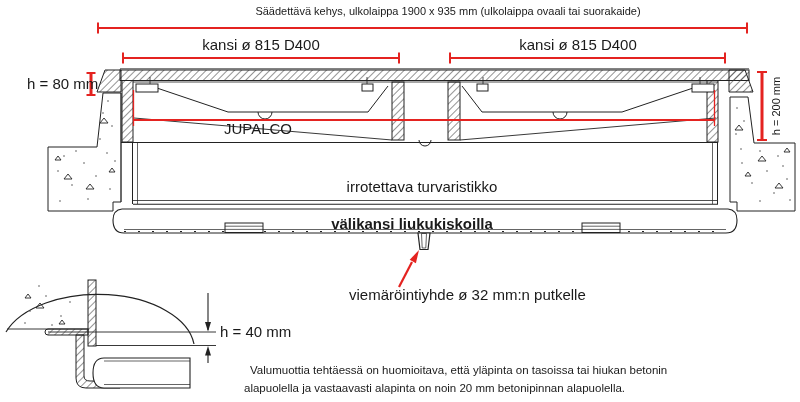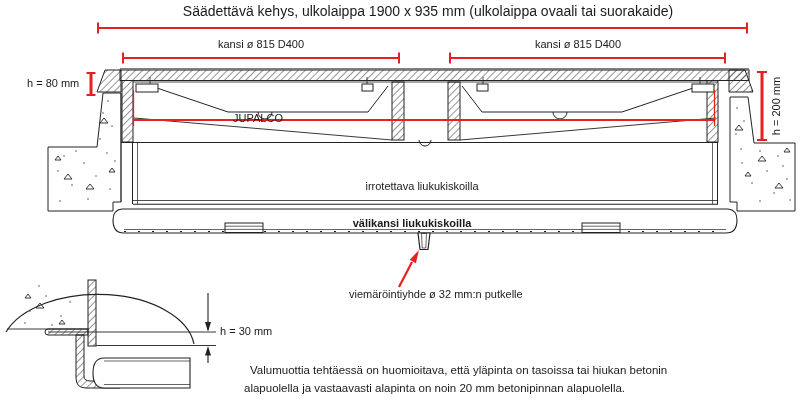--- a/index.html
+++ b/index.html
@@ -1,21 +1,21 @@
 <!DOCTYPE html>
 <html><head>
 <meta charset="utf-8">
 <style>
   html,body{margin:0;padding:0;background:#fff;}
   .stage{position:relative;width:800px;height:402px;background:#ffffff;overflow:hidden;
          font-family:"Liberation Sans",sans-serif;color:#1a1a1a;}
   .stage svg{position:absolute;left:0;top:0;}
-  .lbl{position:absolute;font-size:11px;line-height:13px;white-space:nowrap;}
+  .lbl{position:absolute;font-size:15px;line-height:13px;white-space:nowrap;}
   .ctr{transform:translateX(-50%);}
-  .title{font-size:14px;}
+  .title{font-size:11px;margin-left:20px;}
   .vlbl{position:absolute;font-size:11px;white-space:nowrap;
         transform:translate(-50%,-50%) rotate(-90deg);}
   .note{position:absolute;font-size:11.5px;line-height:18px;white-space:nowrap;text-align:center;}
 </style>
 </head>
 <body>
 
 <div class="stage">
 
   <svg width="800" height="402" viewBox="0 0 800 402">
@@ -215,21 +215,21 @@
         <polygon points="419,250 409.7,259.8 415.9,263.2" fill="#e42320" stroke="none"></polygon>
       </g>
     </g>
   </svg>
 
   <div class="lbl ctr title" style="left:428px;top:5px;">Säädettävä kehys, ulkolaippa 1900 x 935 mm  (ulkolaippa ovaali tai suorakaide)</div>
   <div class="lbl ctr" style="left:261px;top:38px;">kansi ø 815 D400</div>
   <div class="lbl ctr" style="left:578px;top:38px;">kansi ø 815 D400</div>
   <div class="lbl" style="left:27px;top:77px;">h = 80 mm</div>
   <div class="vlbl" style="left:776px;top:106px;">h = 200 mm</div>
-  <div class="lbl ctr" style="left:258px;top:112px;">JUPALCO</div>
-  <div class="lbl ctr" style="left:422px;top:180px;">irrotettava liukukiskoilla</div>
+  <div class="lbl ctr" style="left:258px;top:122px;">JUPALCO</div>
+  <div class="lbl ctr" style="left:422px;top:180px;">irrotettava turvaristikko</div>
   <div class="lbl ctr" style="left:412px;top:217px;font-weight:bold;">välikansi liukukiskoilla</div>
   <div class="lbl" style="left:349px;top:288px;">viemäröintiyhde ø 32 mm:n putkelle</div>
-  <div class="lbl" style="left:220px;top:325px;">h = 30 mm</div>
+  <div class="lbl" style="left:220px;top:325px;">h = 40 mm</div>
   <div class="note" style="left:250px;top:361px;">Valumuottia tehtäessä on huomioitava, että yläpinta on tasoissa tai hiukan betonin</div>
   <div class="note" style="left:244px;top:379px;">alapuolella ja vastaavasti alapinta on noin 20 mm betonipinnan alapuolella.</div>
 
 </div>
 
 </body></html>

